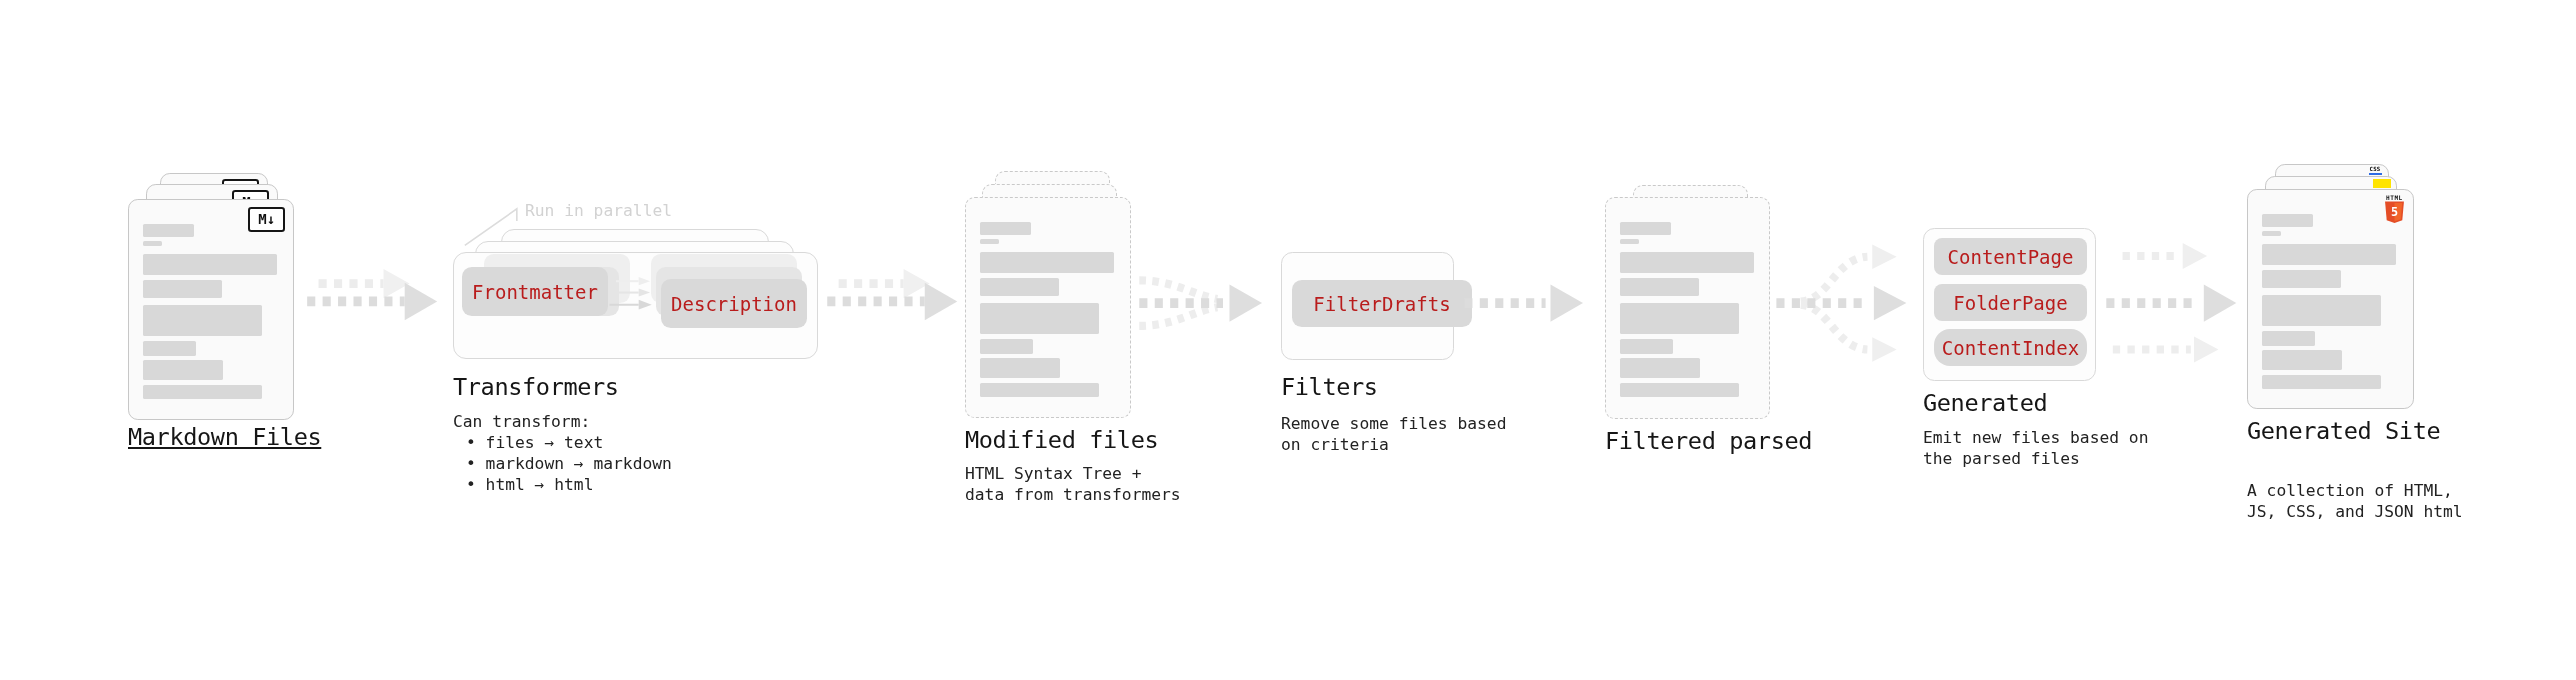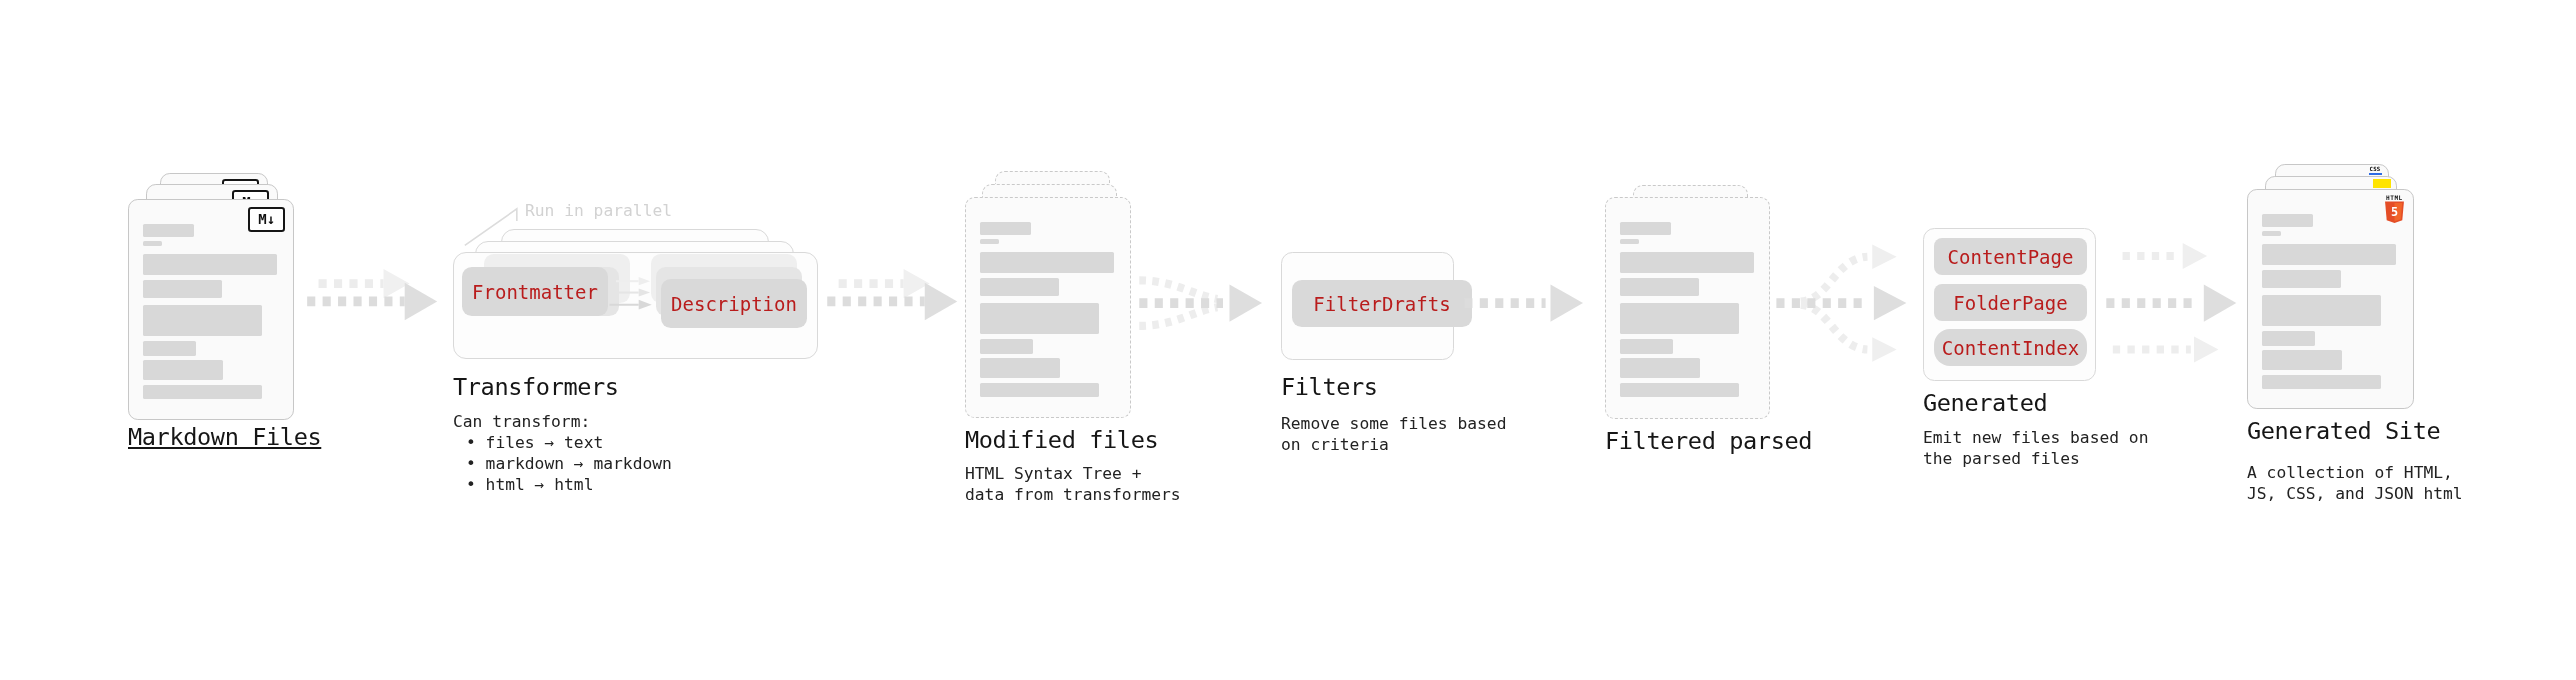--- a/index.html
+++ b/index.html
@@ -193,21 +193,21 @@
         <div class="bar"></div>
         <div class="bar"></div>
         <div class="bar"></div>
         <div class="bar"></div>
         <div class="bar"></div>
         <div class="bar"></div>
         <div class="bar"></div>
     </div>
   </div>
   <div class="stage-title" style="left:2247px;top:417px;">Generated Site</div>
-  <div class="stage-desc" style="left:2247px;top:462px;">
+  <div class="stage-desc" style="left:2247px;top:480px;">
     <div>A collection of HTML,</div>
     <div>JS, CSS, and JSON html</div>
   </div>
 </div>
 
 <svg class="connectors" width="2576" height="681" viewBox="0 0 3170 838">
 
   <polyline points="572,302 636,257 636,272" fill="none" stroke="#dcdcdc" stroke-width="2"></polyline>
 
   <g>

